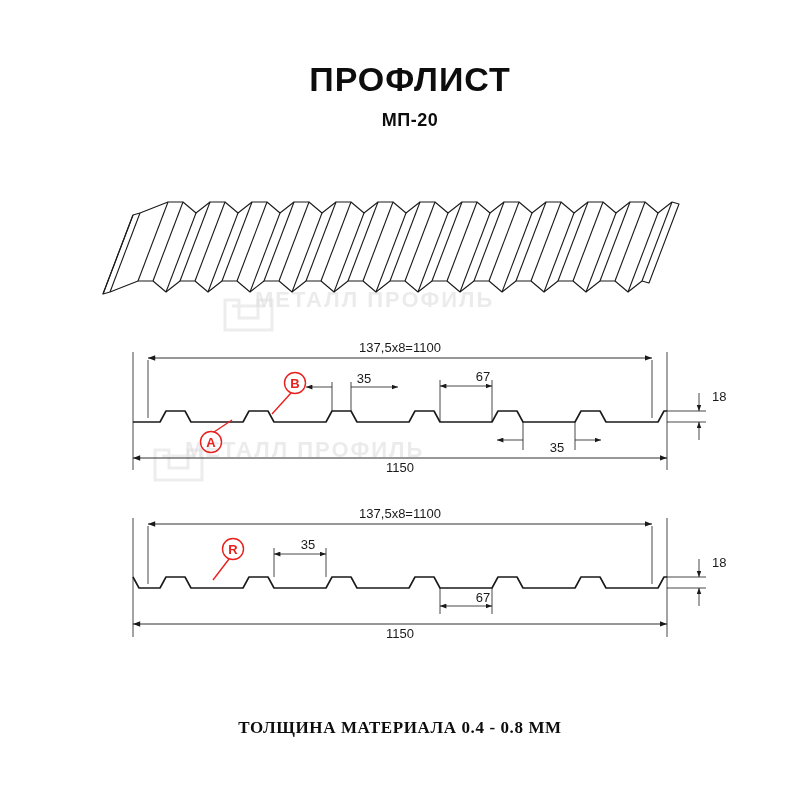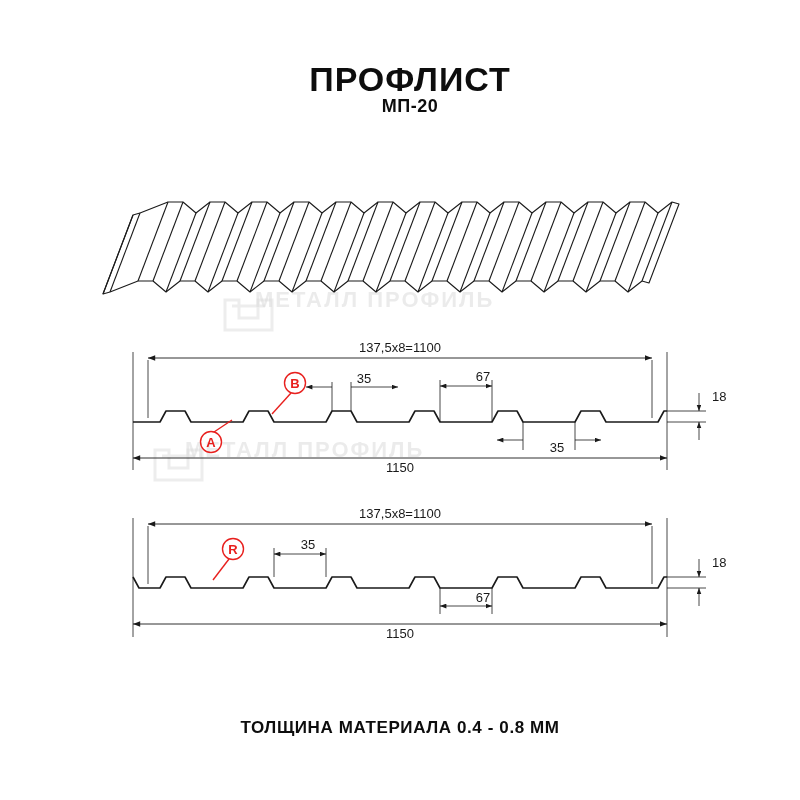--- a/index.html
+++ b/index.html
@@ -28,35 +28,37 @@
     padding-left: 20px;
   }
   .title-main {
     font-size: 34px;
     font-weight: bold;
     letter-spacing: 1px;
     color: #0d0d0d;
     line-height: 1;
   }
   .title-sub {
+    margin-top: 14px;
     font-size: 18px;
     font-weight: bold;
     letter-spacing: 0.5px;
     color: #0d0d0d;
   }
   .footer-note {
     position: absolute;
     left: 0;
     right: 0;
     bottom: 62px;
     text-align: center;
     font-size: 17px;
     font-weight: bold;
     letter-spacing: 0.6px;
     color: #0d0d0d;
+    font-family: Liberation Serif, serif;
   }
   svg.drawing {
     position: absolute;
     left: 0;
     top: 0;
     width: 800px;
     height: 800px;
   }
   .wm {
     position: absolute;

